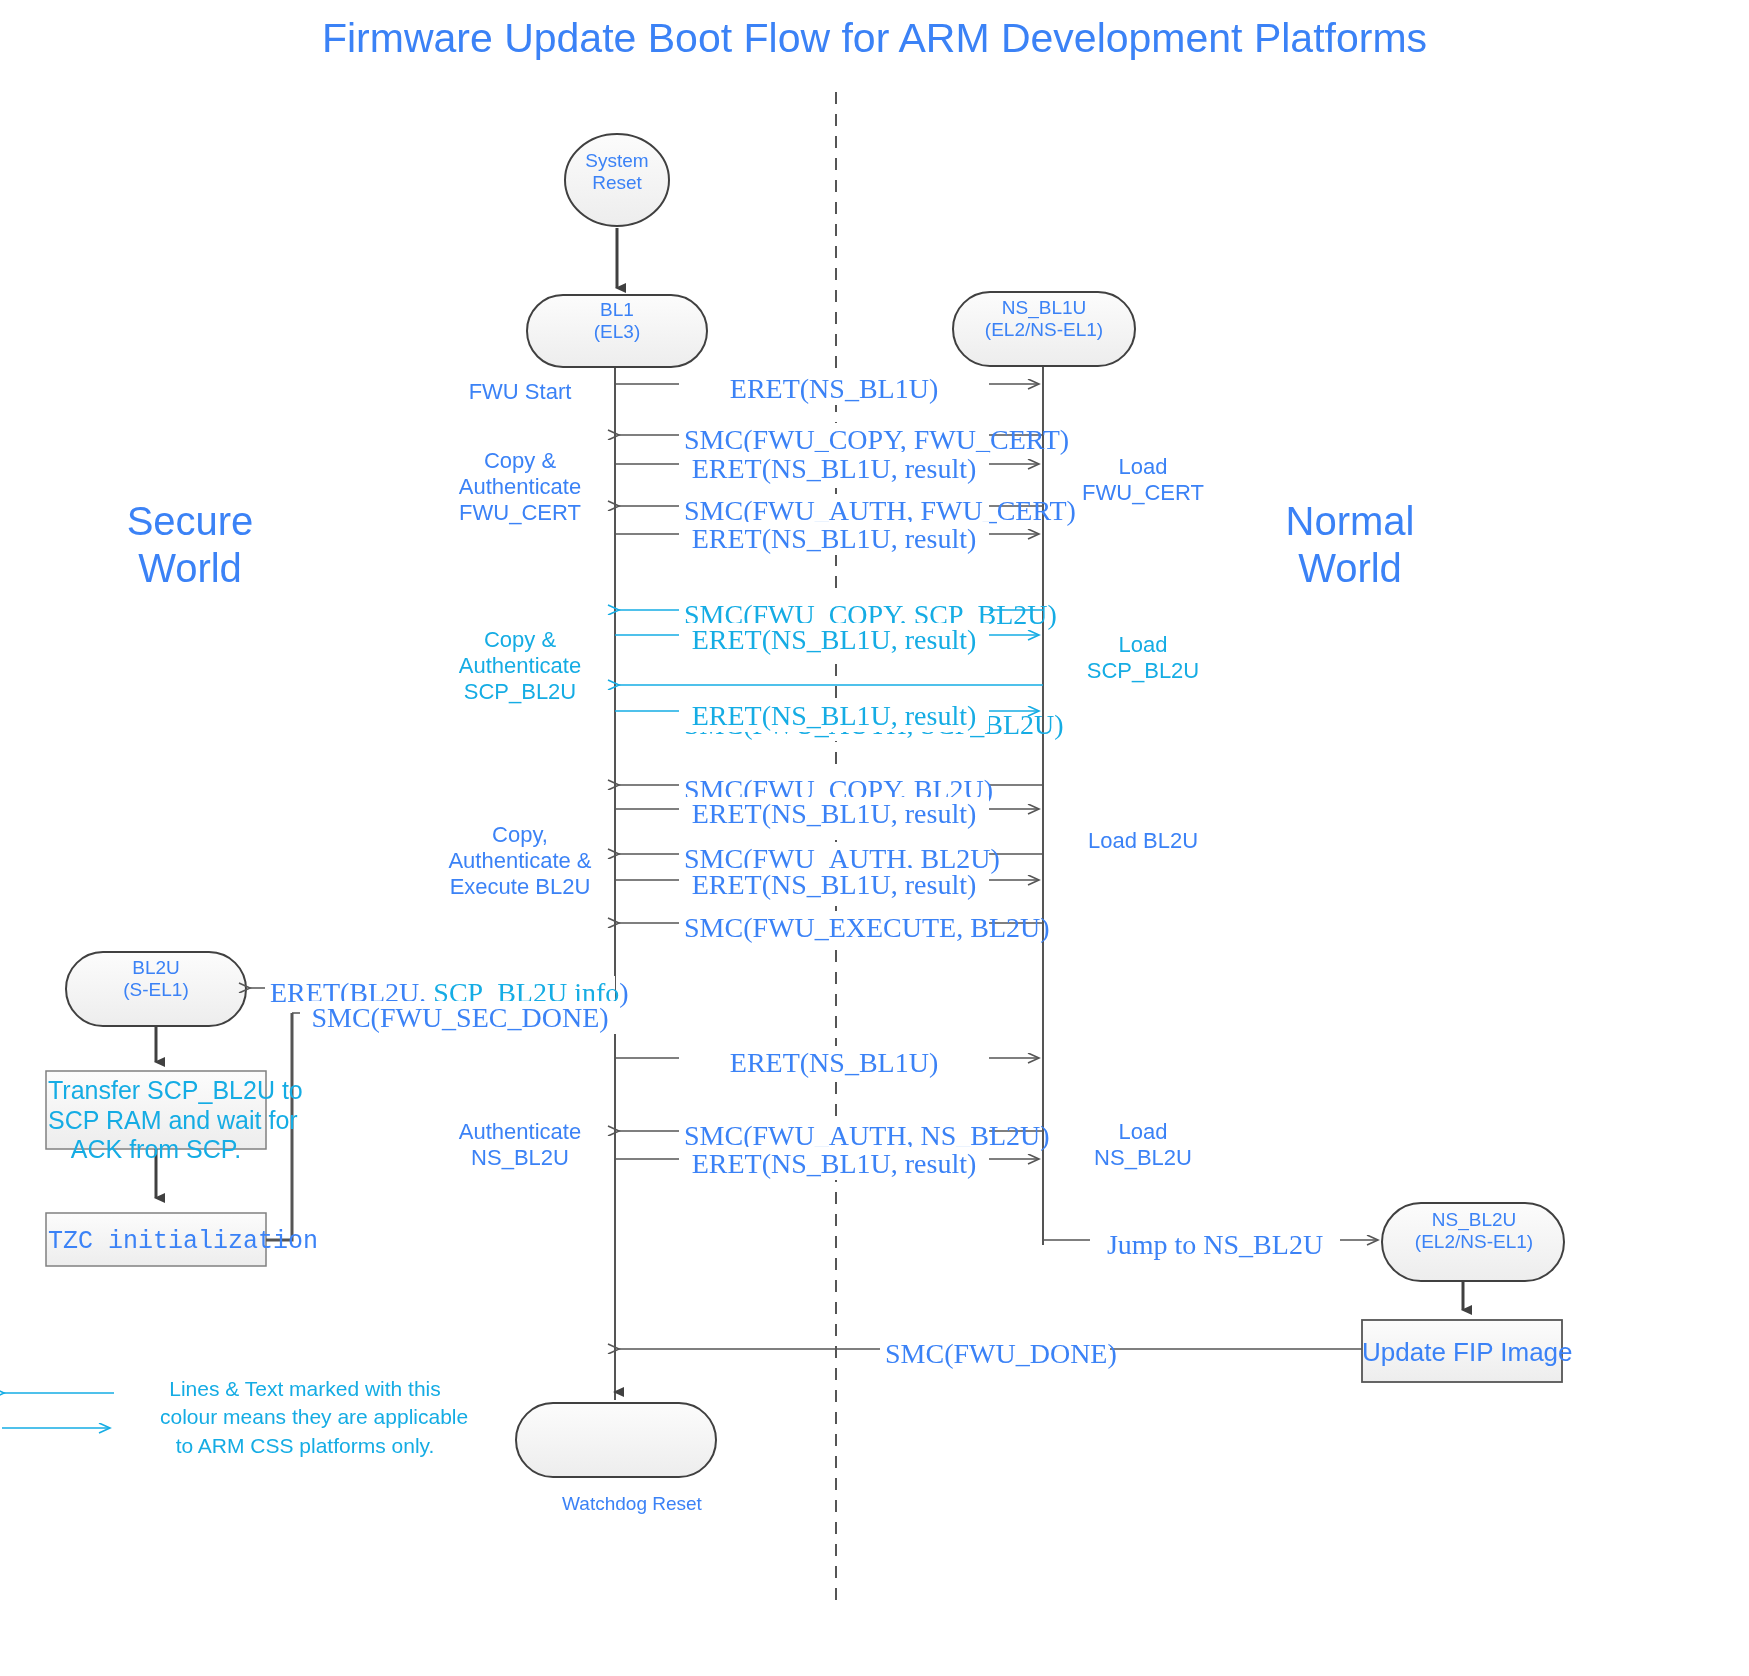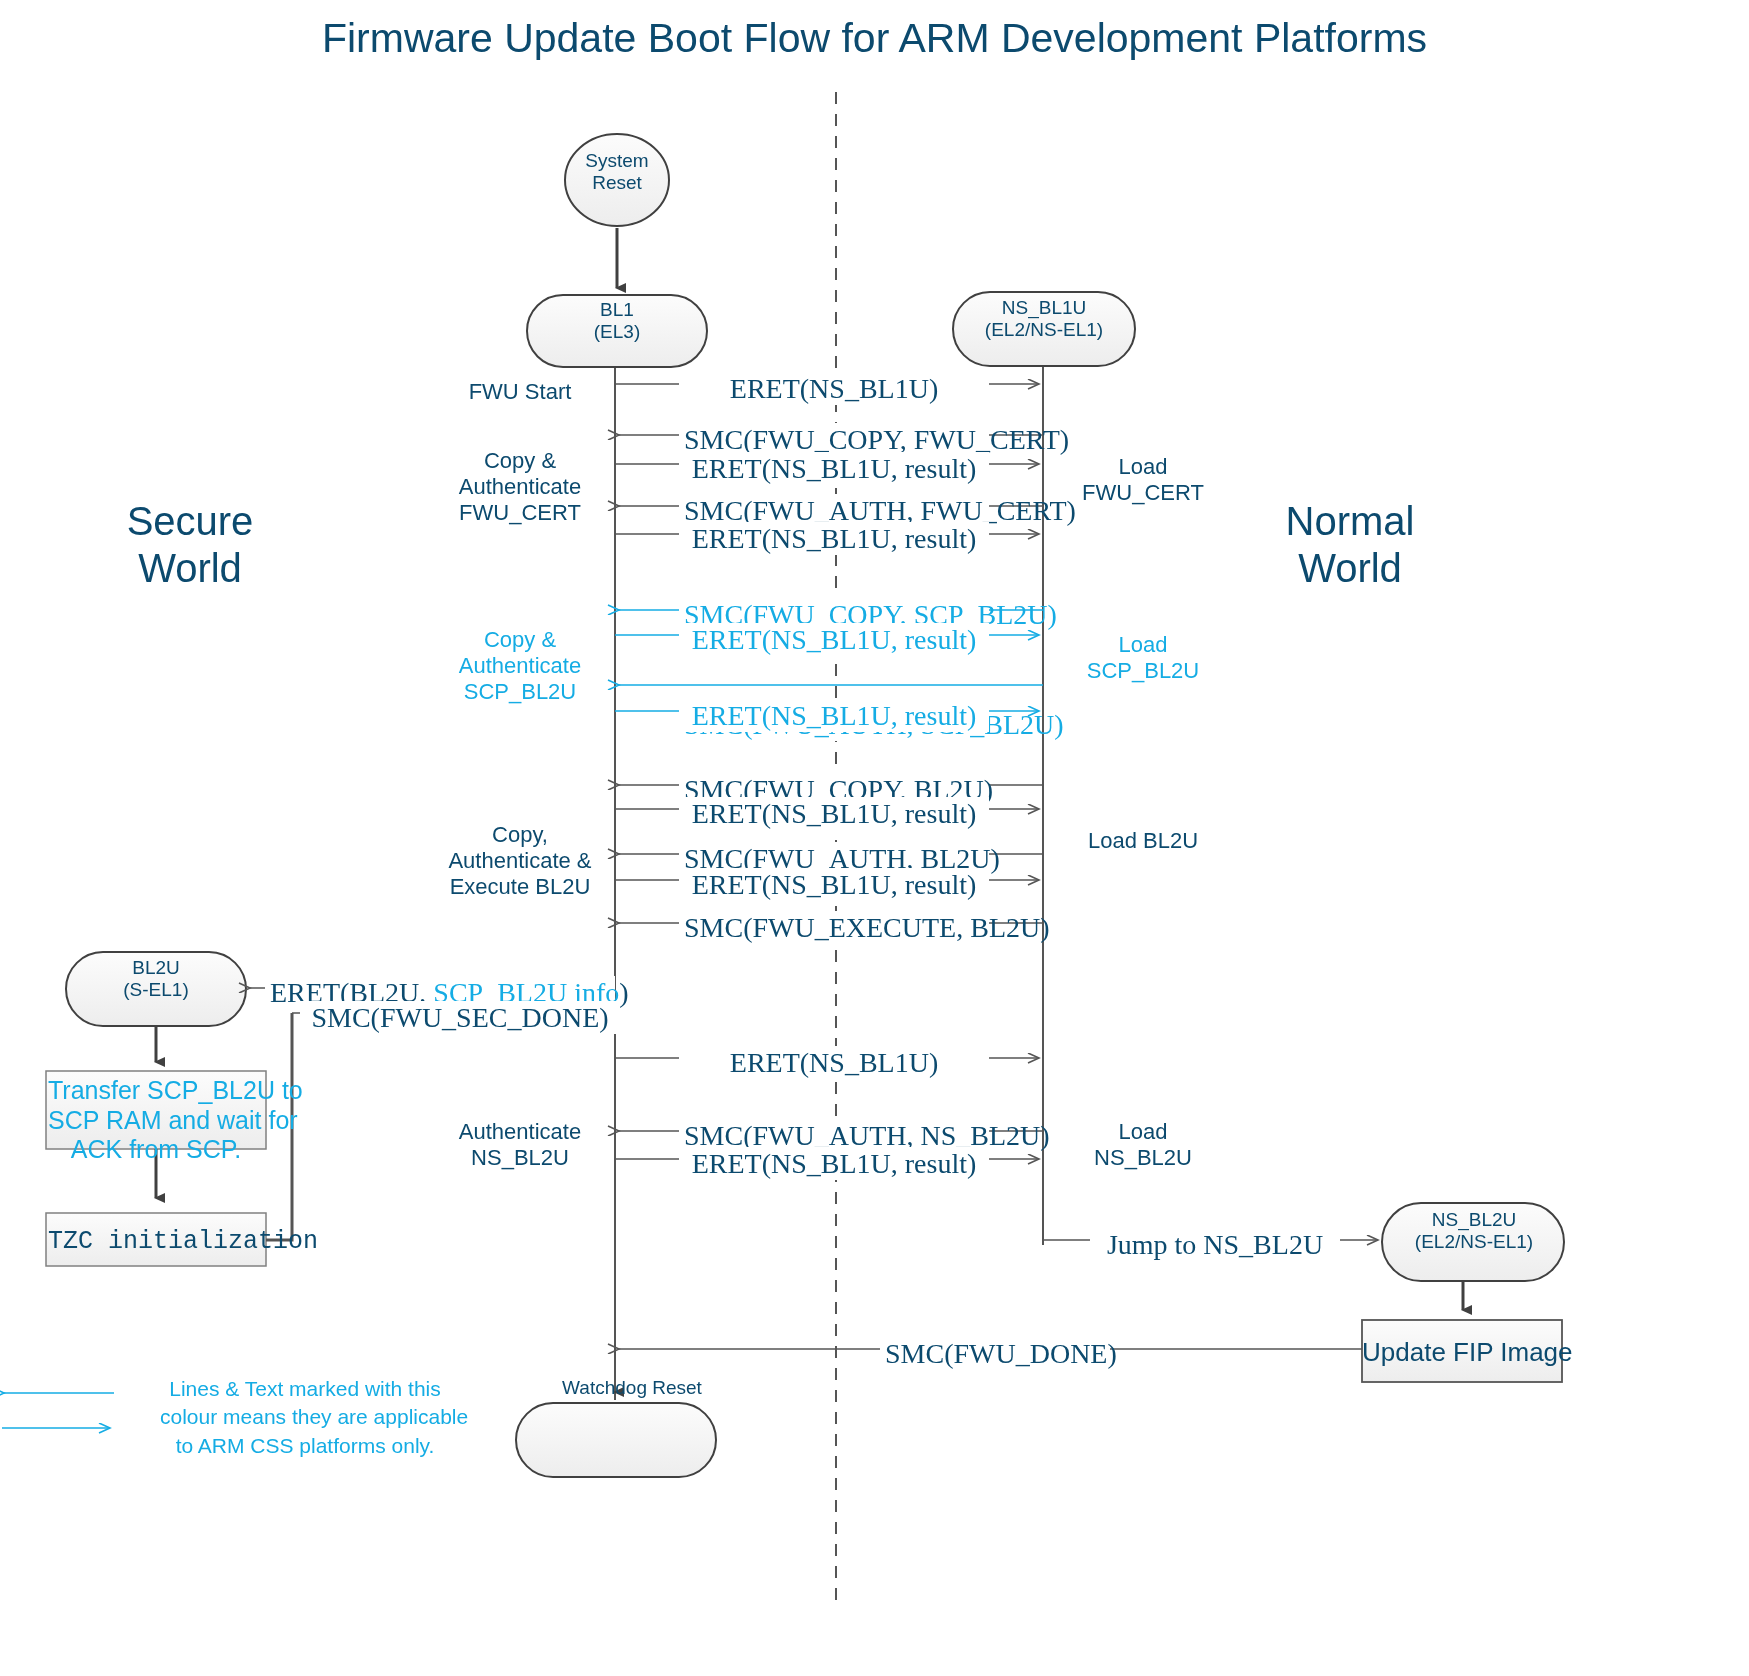--- a/index.html
+++ b/index.html
@@ -52,21 +52,21 @@
     font-size: 40px;
   }
   .box-text {
     font-size: 25px;
   }
   .legend-text {
     font-size: 21px;
     line-height: 1.35;
   }
   .cyan { color: #15ACE4; }
-  .blk { color: #0c4a6e; }
+  .blk { color: #3b82f6; }
 </style>
 </head>
 <body>
 
 <div id="canvas">
 
   <svg id="diagram-svg" viewBox="0 0 1749 1676" xmlns="http://www.w3.org/2000/svg">
     <defs>
       <linearGradient id="nodeGrad" x1="0" y1="0" x2="0" y2="1">
         <stop offset="0%" stop-color="#FCFCFC"></stop>
@@ -157,21 +157,21 @@
   <div class="lbl node-text blk" style="left:547px; top:150px; width:140px;">System
 Reset</div>
   <div class="lbl node-text blk" style="left:527px; top:299px; width:180px;">BL1
 (EL3)</div>
   <div class="lbl node-text blk" style="left:938px; top:297px; width:212px;">NS_BL1U
 (EL2/NS-EL1)</div>
   <div class="lbl node-text blk" style="left:66px; top:957px; width:180px;">BL2U
 (S-EL1)</div>
   <div class="lbl node-text blk" style="left:1368px; top:1209px; width:212px;">NS_BL2U
 (EL2/NS-EL1)</div>
-  <div class="lbl node-text blk" style="left:516px; top:1377px; width:232px;">Watchdog Reset</div>
+  <div class="lbl node-text blk" style="left:516px; top:1493px; width:232px;">Watchdog Reset</div>
   <div class="lbl box-text cyan" style="left:48px; top:1076px; width:216px;">Transfer SCP_BL2U to
 SCP RAM and wait for
 ACK from SCP.</div>
   <div class="lbl box-text blk" style="left:48px; top:1227px; width:216px;font-family:Liberation Mono, monospace;">TZC initialization</div>
   <div class="lbl box-text blk" style="left:1362px; top:1337px; width:200px; font-size:26px;">Update FIP Image</div>
 
   <div class="lbl msg-text blk" style="left:679px; top:372px; width:300px;">ERET(NS_BL1U)</div>
   <div class="lbl msg-text blk" style="left:679px; top:423px; width:300px;">SMC(FWU_COPY, FWU_CERT)</div>
   <div class="lbl msg-text blk" style="left:679px; top:452px; width:300px;">ERET(NS_BL1U, result)</div>
   <div class="lbl msg-text blk" style="left:679px; top:494px; width:300px;">SMC(FWU_AUTH, FWU_CERT)</div>

